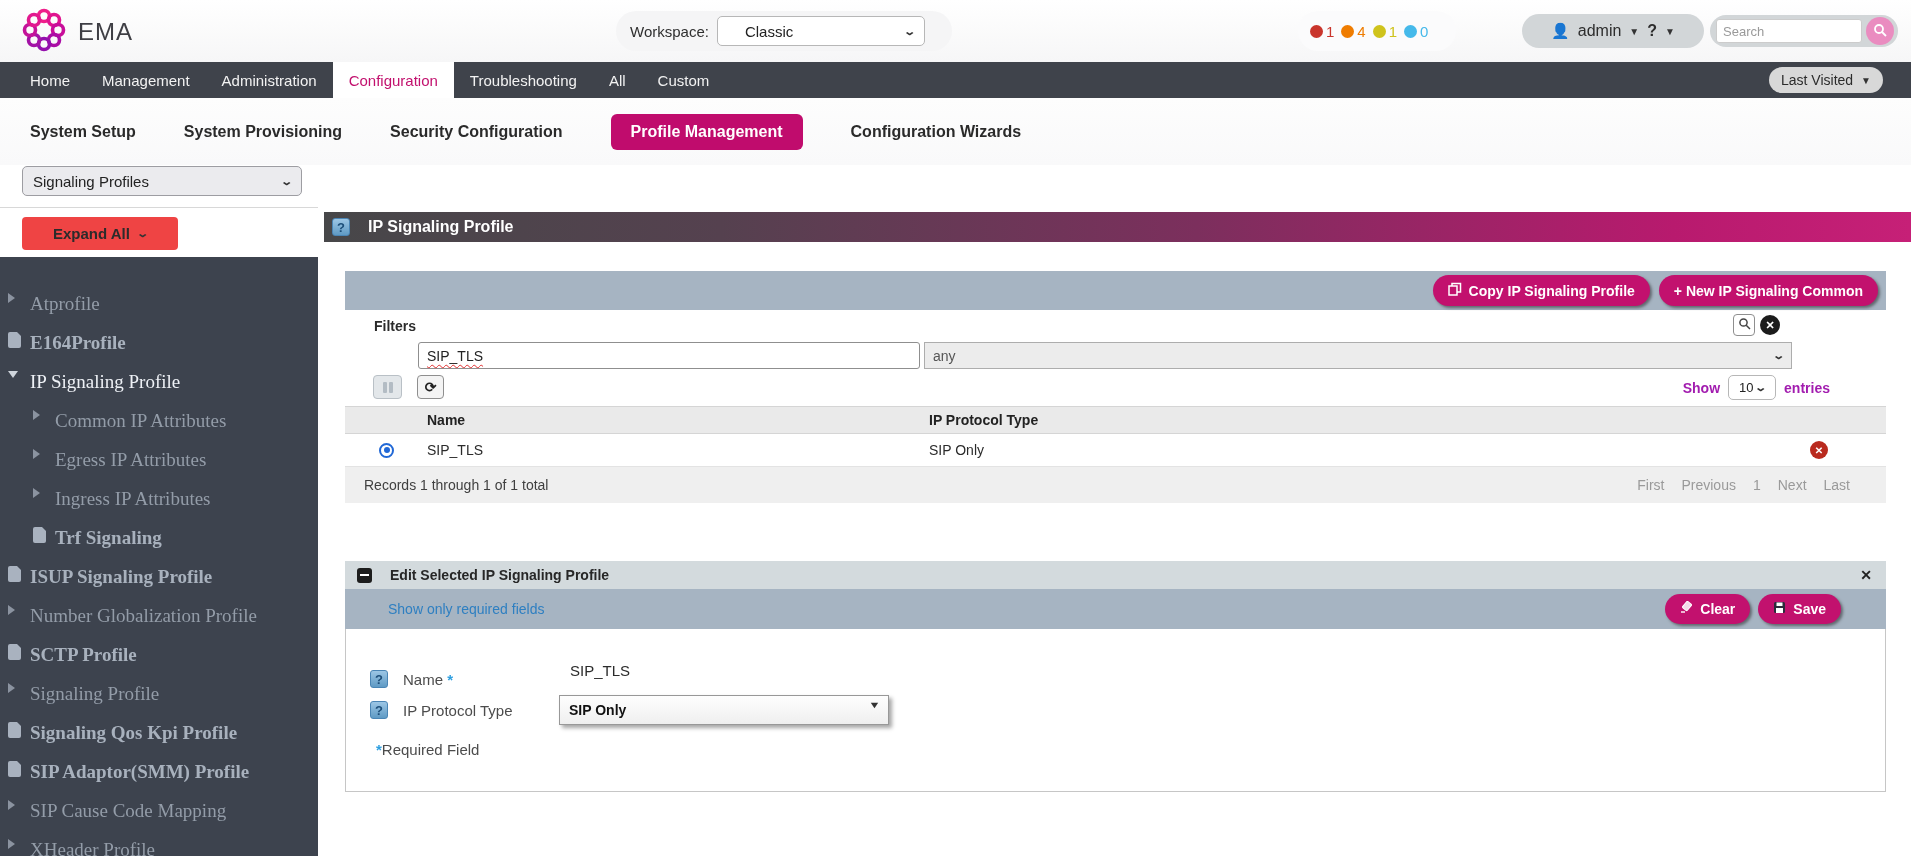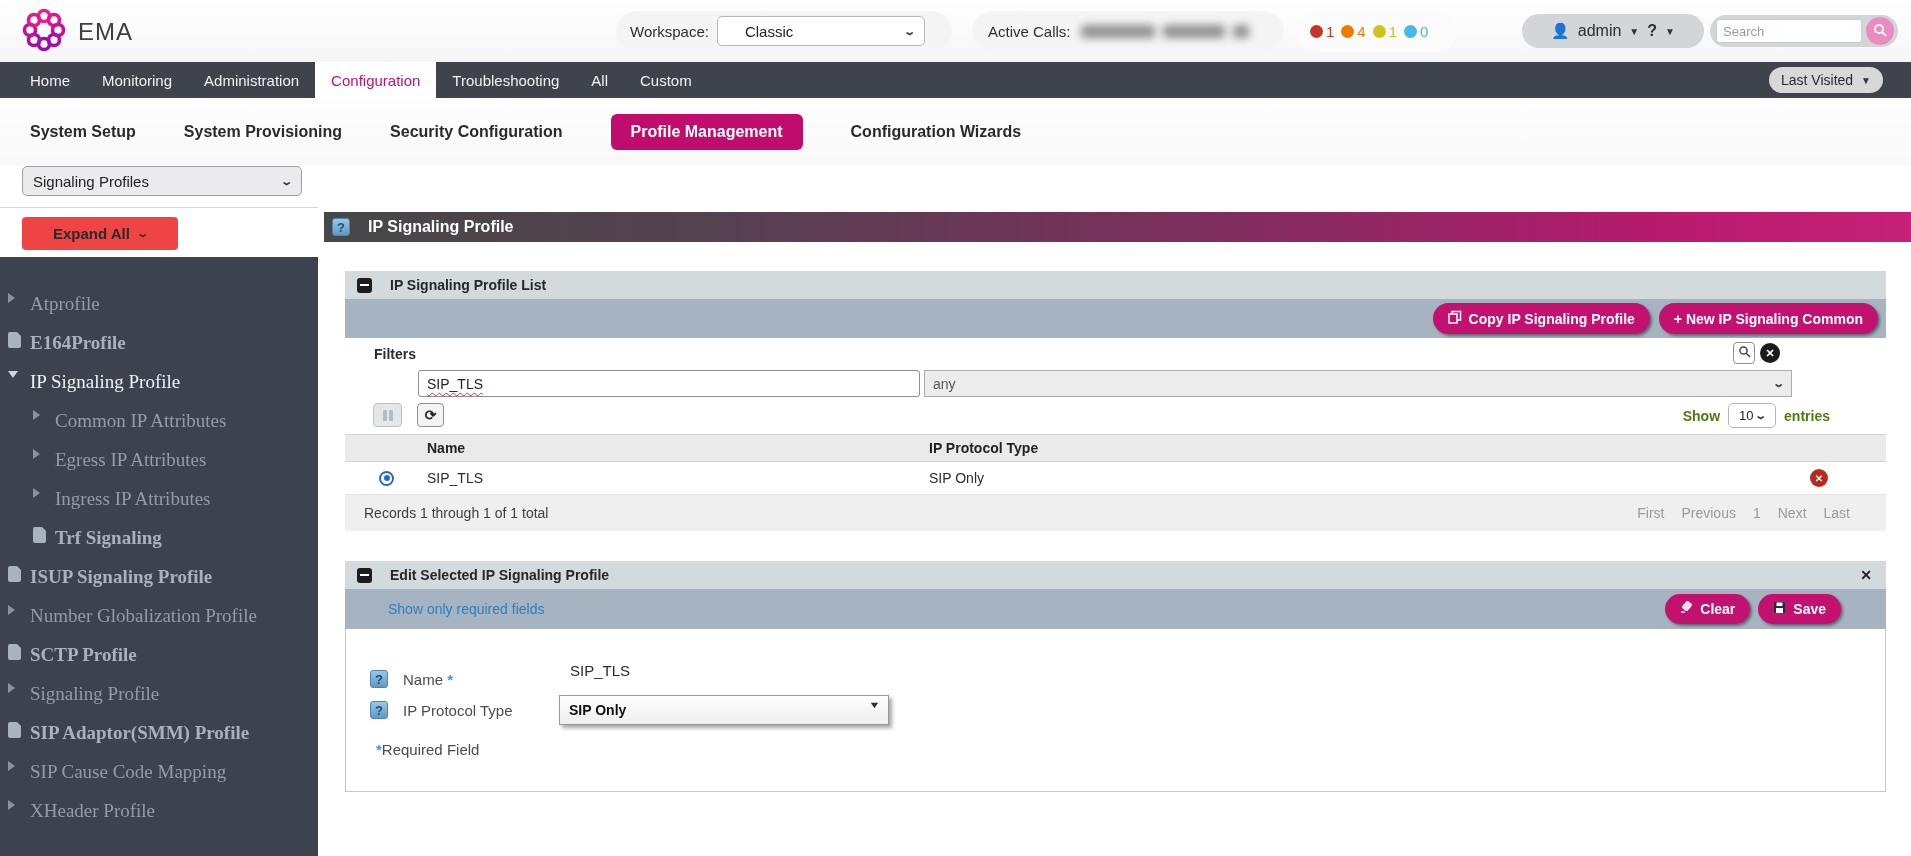--- a/index.html
+++ b/index.html
@@ -115,21 +115,21 @@
     border:1px solid #adadad; display:flex; align-items:center; justify-content:space-between; padding:0 8px;
     font-size:14px; color:#555; cursor:pointer; }
   .grid-toolbar { height:34px; position:relative; }
   .mini-btn { position:absolute; top:3px; height:24px; border-radius:4px; display:flex; align-items:center;
     justify-content:center; cursor:pointer; }
   .cols-btn { left:28px; width:29px; background:#e3e7ea; border:1px solid #b9c0c6; }
   .cols-glyph { display:flex; gap:2px; }
   .cols-glyph i { width:4px; height:11px; background:#b3bcc4; border-radius:1px; }
   .refresh-btn { left:72px; width:27px; background:#f4f4f4; border:1px solid #8f8f8f; font-size:14px; font-weight:bold; color:#222; }
   .show-wrap { position:absolute; right:56px; top:3px; display:flex; align-items:center; gap:8px; }
-  .show-label, .entries-label { font-size:14px; font-weight:bold; color:#4d7c0f; }
+  .show-label, .entries-label { font-size:14px; font-weight:bold; color:#a21caf; }
   .show-select { width:48px; height:25px; font-size:13px; }
   .grid-header { height:28px; background:#eaeaea; border-top:1px solid #d5d5d5; border-bottom:1px solid #d5d5d5;
     position:relative; display:flex; align-items:center; }
   .col-name { position:absolute; left:82px; font-size:14px; font-weight:bold; color:#222; }
   .col-type { position:absolute; left:584px; font-size:14px; font-weight:bold; color:#222; }
   .grid-row { height:33px; background:#ffffff; border-bottom:1px solid #e3e3e3; position:relative; display:flex; align-items:center; }
   .radio { position:absolute; left:34px; width:15px; height:15px; border-radius:50%; border:2px solid #2168d6;
     background:#fff; cursor:pointer; }
   .radio:before { content:""; position:absolute; left:2.5px; top:2.5px; width:6px; height:6px; border-radius:50%; background:#2168d6; }
   .cell-name { position:absolute; left:82px; font-size:14px; color:#2b2b2b; }
@@ -187,28 +187,20 @@
     </div>
 
     <div class="pill pill-light ws-pill">
       <span class="ws-label">Workspace:</span>
       <div class="fake-select ws-select">
         <span>Classic</span>
         <span class="caret">⌄</span>
       </div>
     </div>
 
-    <div class="pill pill-light calls-pill">
-      <span class="calls-label">Active Calls:</span>
-      <span class="redacted">
-        <b style="width:74px"></b>
-          <b style="width:62px"></b>
-          <b style="width:16px"></b>
-      </span>
-    </div>
 
     <div class="pill dots-pill">
       <span class="dot c-red"></span>
       <span class="dot-num t-red">1</span>
       <span class="dot c-org"></span>
       <span class="dot-num t-org">4</span>
       <span class="dot c-yel"></span>
       <span class="dot-num t-yel">1</span>
       <span class="dot c-blu"></span>
       <span class="dot-num t-blu">0</span>
@@ -230,21 +222,21 @@
               <circle cx="6" cy="6" r="4" fill="none" stroke="#fff" stroke-width="1.8"></circle>
               <line x1="9" y1="9" x2="13" y2="13" stroke="#fff" stroke-width="1.8"></line>
             </svg>
         </span>
       </button>
     </div>
   </div>
 
   <div class="navbar">
     <div class="nav-item">Home</div>
-    <div class="nav-item">Monitoring</div>
+    <div class="nav-item">Management</div>
     <div class="nav-item">Administration</div>
     <div class="nav-item active">Configuration</div>
     <div class="nav-item">Troubleshooting</div>
     <div class="nav-item">All</div>
     <div class="nav-item">Custom</div>
     <div class="last-visited">
       <span>Last Visited</span>
       <span class="caret">▼</span>
     </div>
   </div>
@@ -332,20 +324,26 @@
     <div class="tree-item">
       <span class="tree-icon">
           <i class="tri-right"></i>
         </span>
       <span class="tree-label">Signaling Profile</span>
     </div>
     <div class="tree-item bold">
       <span class="tree-icon">
           <i class="file-ic"></i>
         </span>
+      <span class="tree-label">Signaling Qos Kpi Profile</span>
+    </div>
+    <div class="tree-item bold">
+      <span class="tree-icon">
+          <i class="file-ic"></i>
+        </span>
       <span class="tree-label">SIP Adaptor(SMM) Profile</span>
     </div>
     <div class="tree-item">
       <span class="tree-icon">
           <i class="tri-right"></i>
         </span>
       <span class="tree-label">SIP Cause Code Mapping</span>
     </div>
     <div class="tree-item">
       <span class="tree-icon">
@@ -354,24 +352,20 @@
       <span class="tree-label">XHeader Profile</span>
     </div>
   </div>
 
   <div class="title-bar">
     <span class="help-ic">?</span>
     <span class="title-text">IP Signaling Profile</span>
   </div>
 
   <div class="panel list-panel">
-    <div class="panel-header">
-      <span class="minus-ic"></span>
-      <span class="panel-title">IP Signaling Profile List</span>
-    </div>
     <div class="panel-toolbar list-toolbar">
       <button class="btn-magenta">
         <span>
           <svg width="14" height="14" viewBox="0 0 14 14">
               <rect x="1" y="4" width="8" height="9" fill="none" stroke="#fff" stroke-width="1.5"></rect>
               <path d="M4 4 V1.5 H12.5 V10 H9" fill="none" stroke="#fff" stroke-width="1.5"></path>
             </svg>
         </span>
         <span>Copy IP Signaling Profile</span>
       </button>

